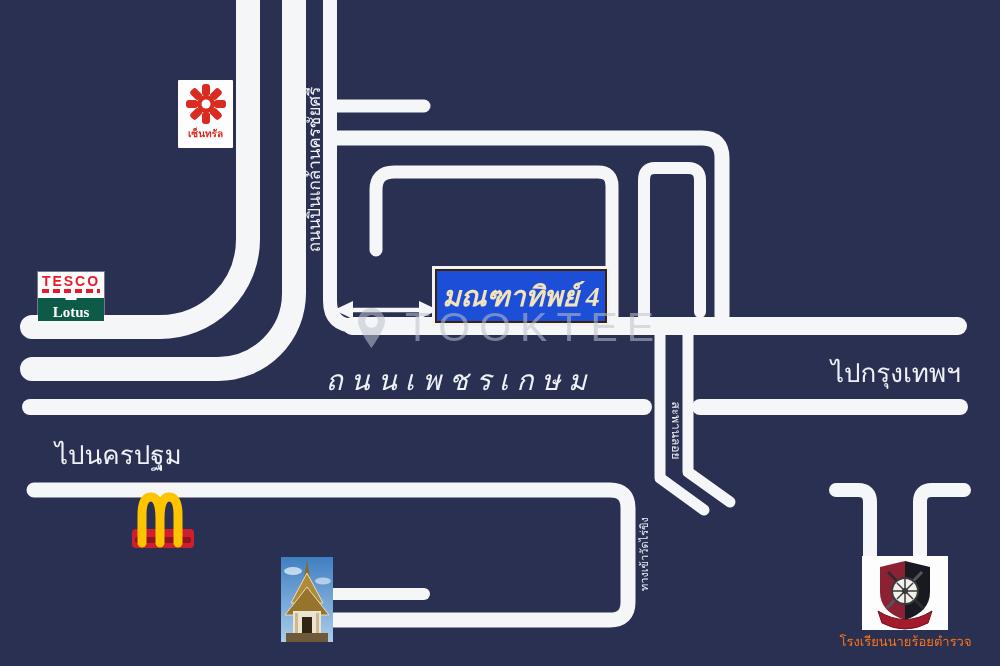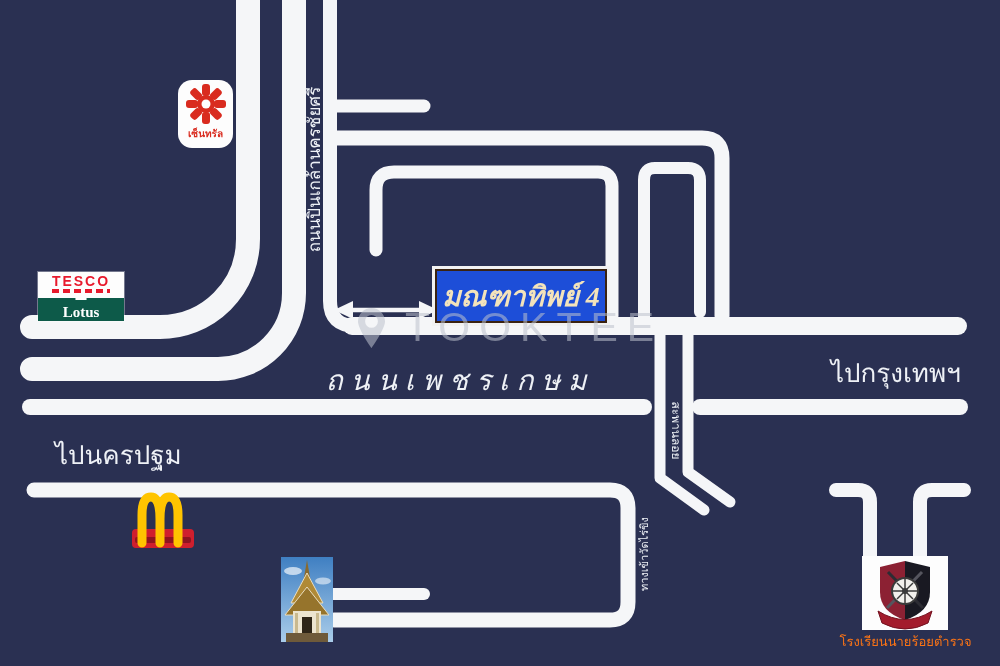--- a/index.html
+++ b/index.html
@@ -12,24 +12,24 @@
   #sign{position:absolute;left:432px;top:266px;width:172px;height:54px;z-index:4;
         background:#1d4ed8;border:3px solid #f2f2f2;box-shadow:inset 0 0 0 2px #3a2210;
         display:flex;align-items:center;justify-content:center;}
   #sign span{font-family:"Liberation Serif",serif;font-style:italic;font-weight:bold;
         font-size:28px;color:#f3e3bb;}
   
   #watermark{position:absolute;left:358px;top:304px;z-index:5;display:flex;align-items:center;
         gap:20px;color:rgba(188,193,204,0.55);font-weight:normal;font-size:41px;letter-spacing:9px;}
   
   #central{position:absolute;left:178px;top:80px;width:55px;height:68px;background:#fdfdfd;
-        border-radius:14px;z-index:3;text-align:center;padding-top:3px;box-sizing:border-box;}
+        border-radius:1px;z-index:3;text-align:center;padding-top:3px;box-sizing:border-box;}
   #central .th{font-size:10px;font-weight:bold;color:#d92b1f;line-height:10px;}
   
-  #tesco{position:absolute;left:38px;top:272px;width:86px;height:49px;z-index:3;
+  #tesco{position:absolute;left:38px;top:272px;width:66px;height:49px;z-index:3;
         box-shadow:0 0 0 1px rgba(255,255,255,.35);}
   #tesco .top{background:#fdfdfd;height:26px;text-align:center;}
   #tesco .top .t{color:#e8192c;font-weight:bold;font-size:14px;letter-spacing:2px;line-height:18px;}
   #tesco .dashes{height:4px;width:58px;margin:-1px auto 0;
         background:repeating-linear-gradient(90deg,#e8192c 0 7px,transparent 7px 11px);}
   #tesco .bot{background:#0d5a49;height:23px;display:flex;align-items:center;justify-content:center;gap:4px;flex-direction:column;}
   #tesco .bot .ic{width:10px;height:10px;border:1.5px solid #fff;border-radius:2px;
         display:inline-block;background:radial-gradient(circle at 50% 50%, #fff 2px, transparent 2.5px);}
   #tesco .bot .l{color:#fff;font-family:"Liberation Serif",serif;font-weight:bold;font-size:15px;}
   

